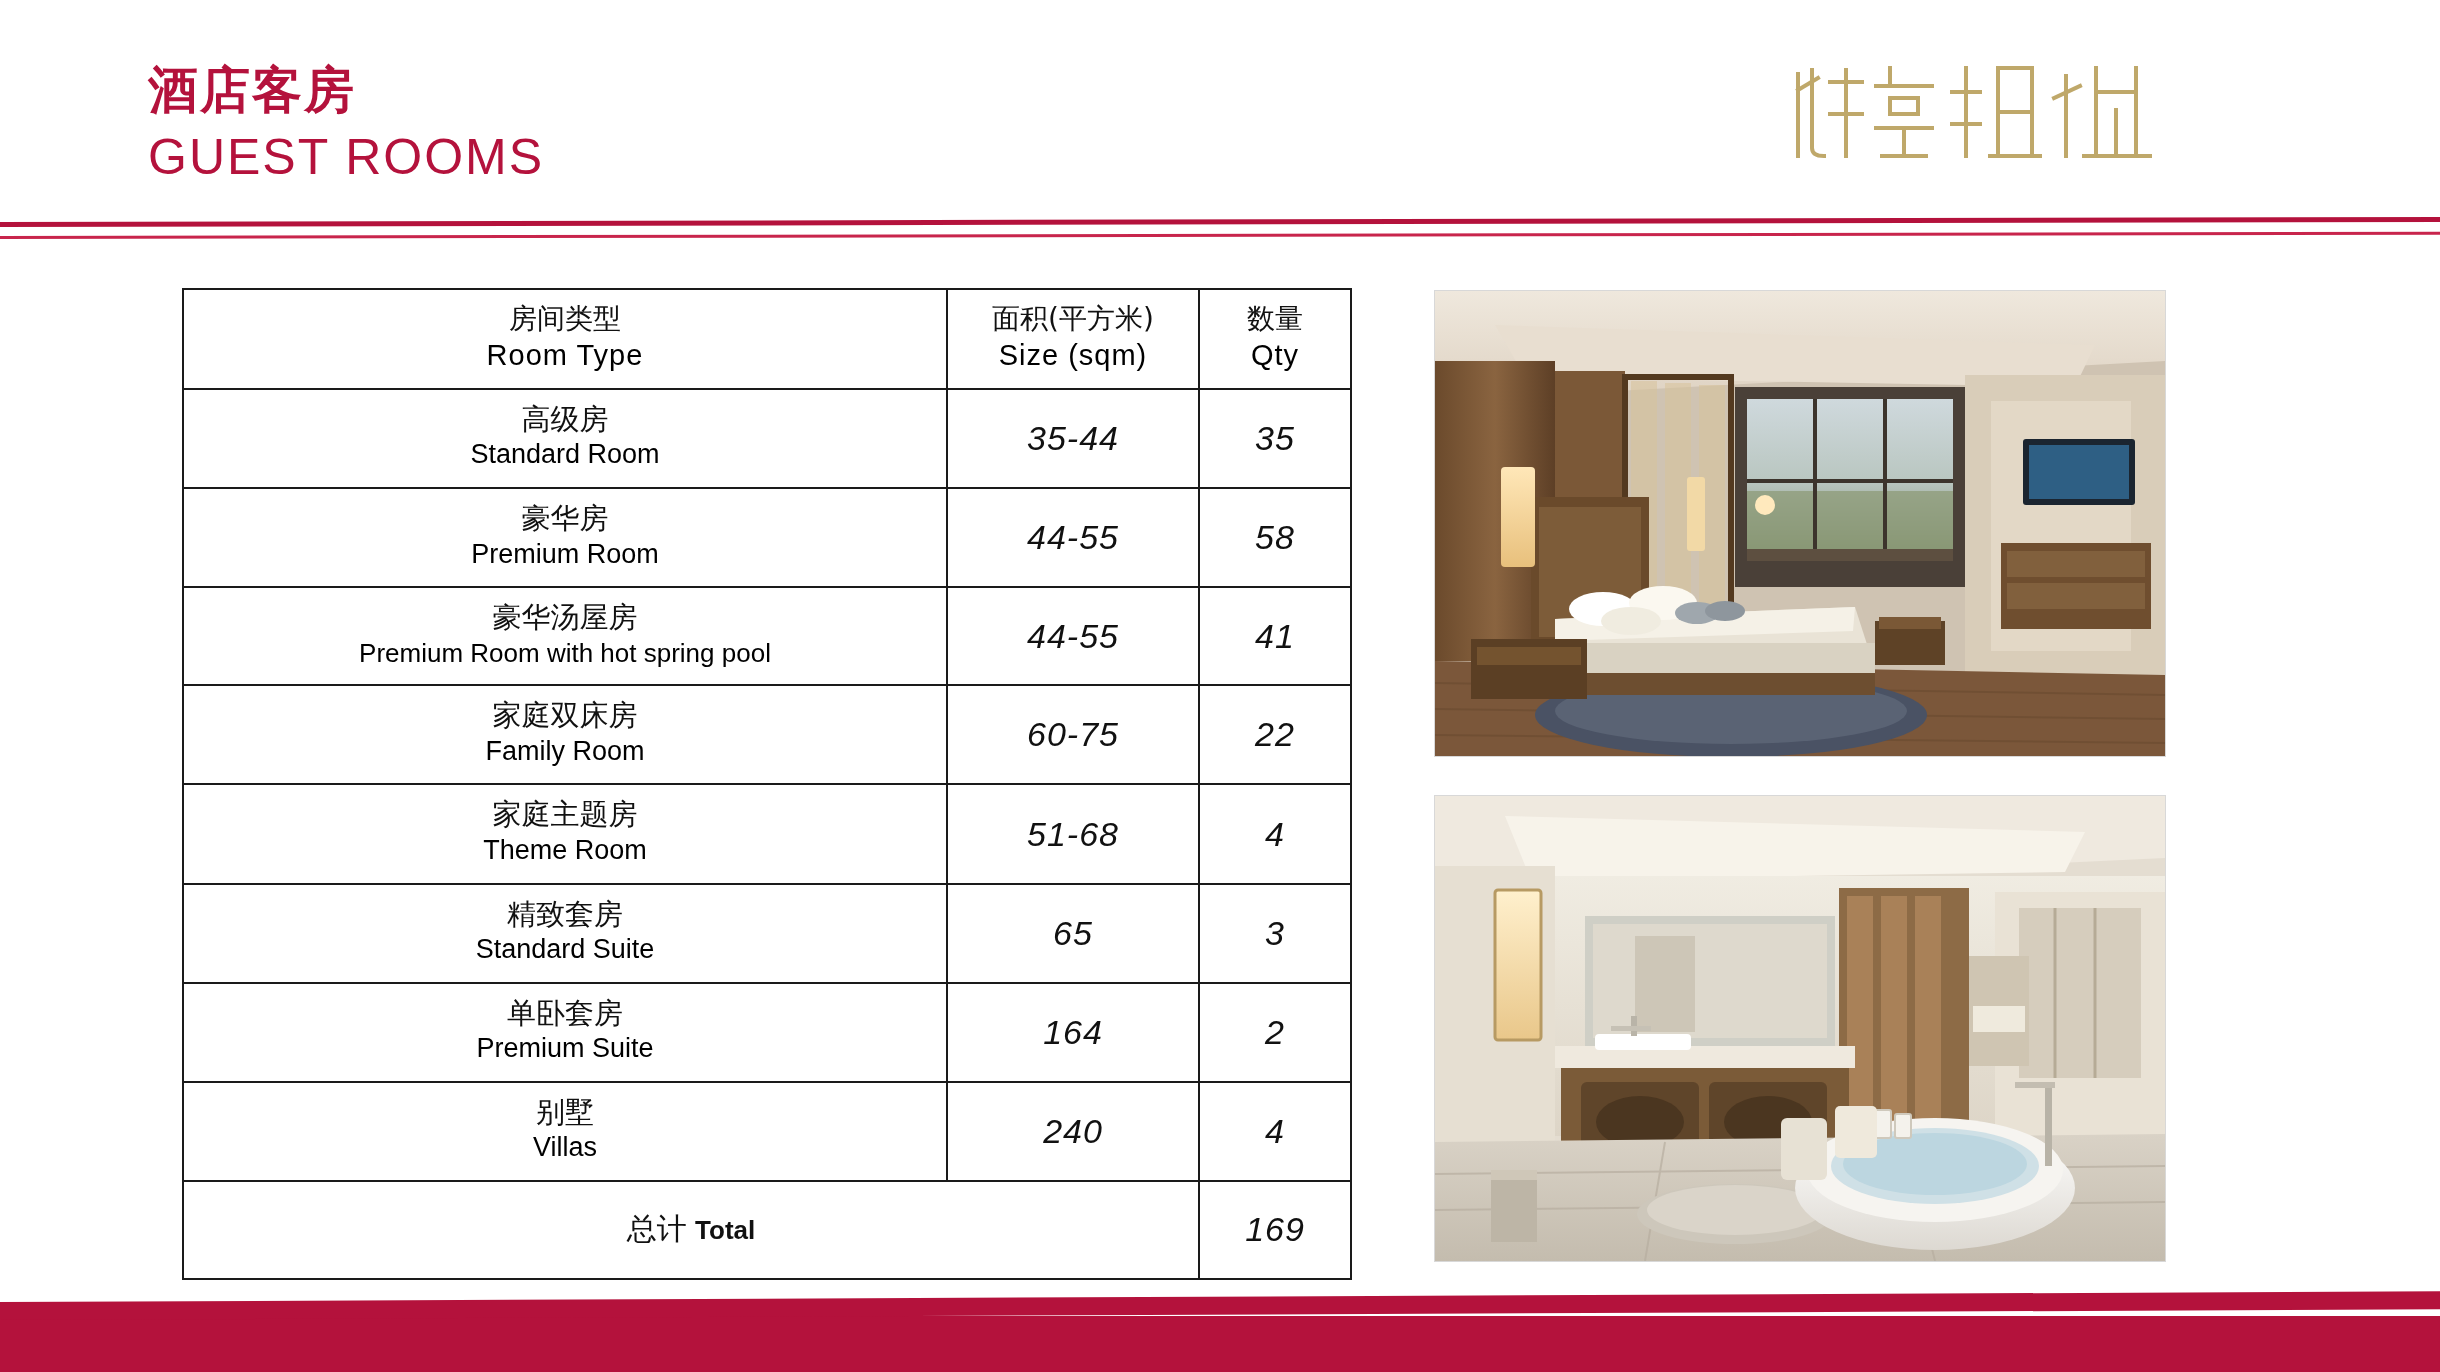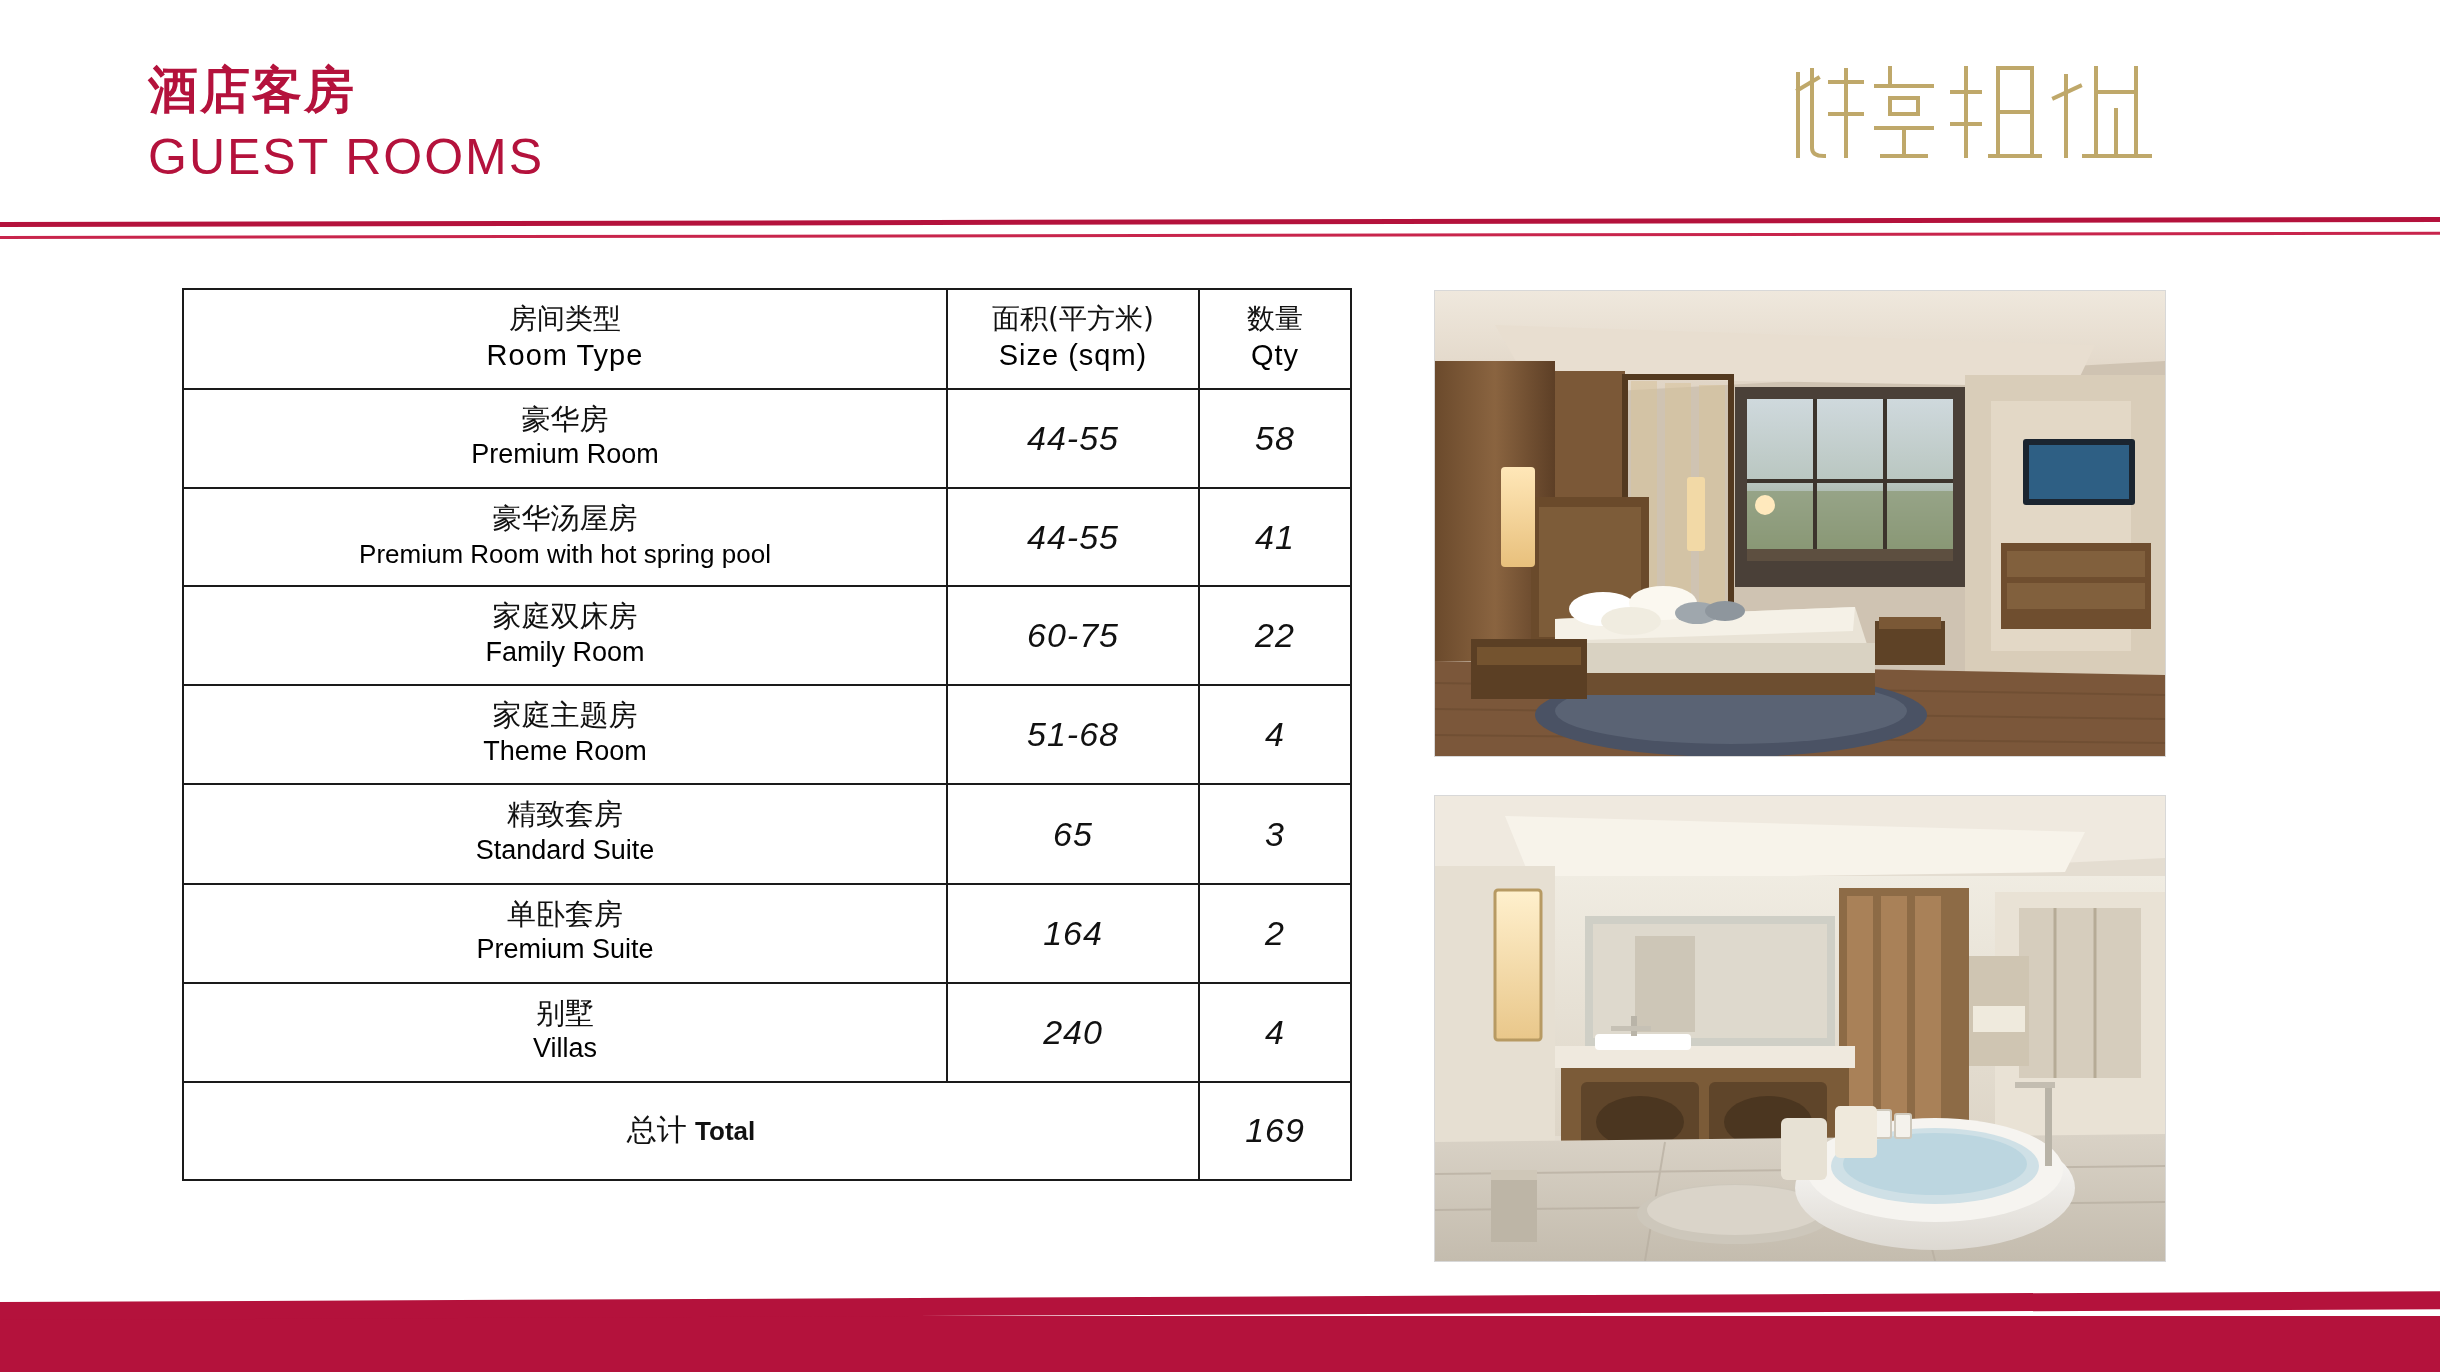--- a/index.html
+++ b/index.html
@@ -263,20 +263,30 @@
           </div>
         </td>
         <td>
           <div class="cell-type">
             <span class="cn">数量</span>
             <span class="en">Qty</span>
           </div>
         </td>
       </tr>
 
+      <tr class="row-body">
+        <td>
+          <div class="cell-type">
+            <span class="cn">高级房</span>
+            <span class="en">Standard Room</span>
+          </div>
+        </td>
+        <td class="num">35-44</td>
+        <td class="num">35</td>
+      </tr>
 
       <tr class="row-body">
         <td>
           <div class="cell-type">
             <span class="cn">豪华房</span>
             <span class="en">Premium Room</span>
           </div>
         </td>
         <td class="num">44-55</td>
         <td class="num">58</td>

